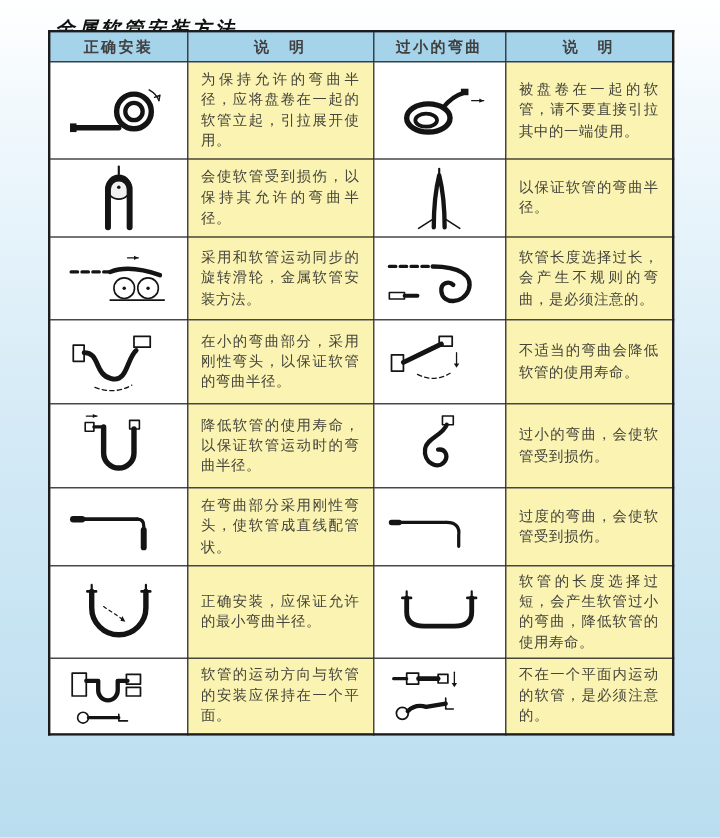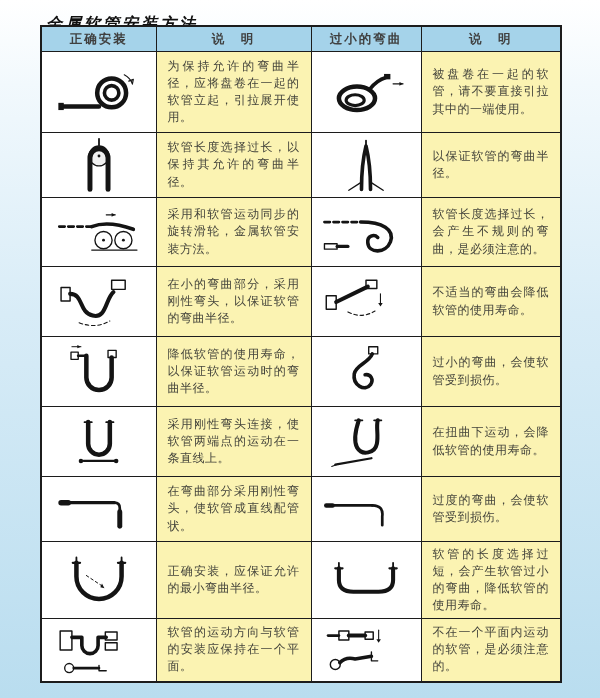--- a/index.html
+++ b/index.html
@@ -93,21 +93,21 @@
             </svg></td>
           <td class="desc-cell">被盘卷在一起的软管，请不要直接引拉其中的一端使用。</td>
         </tr>
         <tr style="height: 65px;">
           <td class="img-cell"><svg viewBox="0 0 100 62" width="96" height="56" xmlns="http://www.w3.org/2000/svg">
               <path d="M50 2 V9" stroke="#141414" fill="none" stroke-linecap="round" stroke-linejoin="round" stroke-width="2"></path>
               <circle cx="50" cy="21" r="11" stroke="#141414" fill="#f0f0f0" stroke-width="1.5"></circle>
               <circle cx="50" cy="21" r="1.6" fill="#141414"></circle>
               <path d="M40 58 V23 A10 10 0 0 1 60 23 V58" stroke="#141414" fill="none" stroke-linecap="round" stroke-linejoin="round" stroke-width="5.5"></path>
             </svg></td>
-          <td class="desc-cell">软管长度选择过长，以保持其允许的弯曲半径。</td>
+          <td class="desc-cell">会使软管受到损伤，以保持其允许的弯曲半径。</td>
           <td class="img-cell"><svg viewBox="0 0 100 62" width="96" height="56" xmlns="http://www.w3.org/2000/svg">
               <path d="M50 4 V9" stroke="#141414" fill="none" stroke-linecap="round" stroke-linejoin="round" stroke-width="2"></path>
               <path d="M45 58 C45 34 48 18 50 10 C52 18 55 34 55 58" stroke="#141414" fill="none" stroke-linecap="round" stroke-linejoin="round" stroke-width="4"></path>
               <path d="M45 50 L31 59" stroke="#141414" fill="none" stroke-linecap="round" stroke-linejoin="round" stroke-width="1.5"></path>
               <path d="M55 50 L69 59" stroke="#141414" fill="none" stroke-linecap="round" stroke-linejoin="round" stroke-width="1.5"></path>
             </svg></td>
           <td class="desc-cell">以保证软管的弯曲半径。</td>
         </tr>
         <tr style="height: 69px;">
           <td class="img-cell"><svg viewBox="0 0 100 62" width="96" height="56" xmlns="http://www.w3.org/2000/svg">
@@ -157,37 +157,20 @@
               <path d="M20 3 h10" stroke="#141414" fill="none" stroke-linecap="round" stroke-linejoin="round" stroke-width="1.1"></path>
               <path d="M30 3 l-4 -1.8 v3.6 z" fill="#141414"></path>
             </svg></td>
           <td class="desc-cell">降低软管的使用寿命，以保证软管运动时的弯曲半径。</td>
           <td class="img-cell"><svg viewBox="0 0 100 62" width="96" height="56" xmlns="http://www.w3.org/2000/svg">
               <rect x="53" y="3" width="10" height="8" stroke="#141414" fill="none" stroke-linecap="round" stroke-linejoin="round" stroke-width="1.5"></rect>
               <path d="M57 11 C53 21 39 23 37 33 C35 46 49 53 55 45 C59 39 55 33 49 34" stroke="#141414" fill="none" stroke-linecap="round" stroke-linejoin="round" stroke-width="4"></path>
             </svg></td>
           <td class="desc-cell">过小的弯曲，会使软管受到损伤。</td>
         </tr>
-        <tr style="height: 70px;">
-          <td class="img-cell"><svg viewBox="0 0 100 62" width="96" height="56" xmlns="http://www.w3.org/2000/svg">
-              <path d="M38 9 V33 A12 12 0 0 0 62 33 V9" stroke="#141414" fill="none" stroke-linecap="round" stroke-linejoin="round" stroke-width="5"></path>
-              <path d="M34 9 h8 M58 9 h8" stroke="#141414" fill="none" stroke-linecap="round" stroke-linejoin="round" stroke-width="2"></path>
-              <circle cx="30" cy="52" r="2.5" fill="#141414"></circle>
-              <path d="M33 52 H67" stroke="#141414" fill="none" stroke-linecap="round" stroke-linejoin="round" stroke-width="2.5"></path>
-              <circle cx="69" cy="52" r="2.5" fill="#141414"></circle>
-            </svg></td>
-          <td class="desc-cell">采用刚性弯头连接，使软管两端点的运动在一条直线上。</td>
-          <td class="img-cell"><svg viewBox="0 0 100 62" width="96" height="56" xmlns="http://www.w3.org/2000/svg">
-              <path d="M42 7 C38 19 36 29 40 37 C46 47 60 43 62 33 C64 23 61 15 63 7" stroke="#141414" fill="none" stroke-linecap="round" stroke-linejoin="round" stroke-width="4.5"></path>
-              <path d="M38 7 h8 M59 7 h8" stroke="#141414" fill="none" stroke-linecap="round" stroke-linejoin="round" stroke-width="2"></path>
-              <path d="M16 56 L56 49" stroke="#141414" fill="none" stroke-linecap="round" stroke-linejoin="round" stroke-width="2.5"></path>
-              <path d="M12 58 l8 -3" stroke="#141414" fill="none" stroke-linecap="round" stroke-linejoin="round" stroke-width="1.2"></path>
-            </svg></td>
-          <td class="desc-cell">在扭曲下运动，会降低软管的使用寿命。</td>
-        </tr>
         <tr style="height: 65px;">
           <td class="img-cell"><svg viewBox="0 0 100 62" width="96" height="56" xmlns="http://www.w3.org/2000/svg">
               <path d="M8 24 h8" stroke="#141414" fill="none" stroke-linecap="round" stroke-linejoin="round" stroke-width="6"></path>
               <path d="M16 24 H67" stroke="#141414" fill="none" stroke-linecap="round" stroke-linejoin="round" stroke-width="3.5"></path>
               <path d="M67 24 q6 0 6 6 V36" stroke="#141414" fill="none" stroke-linecap="round" stroke-linejoin="round" stroke-width="3"></path>
               <path d="M73 34 V50" stroke="#141414" fill="none" stroke-linecap="round" stroke-linejoin="round" stroke-width="5.5"></path>
             </svg></td>
           <td class="desc-cell">在弯曲部分采用刚性弯头，使软管成直线配管状。</td>
           <td class="img-cell"><svg viewBox="0 0 100 62" width="96" height="56" xmlns="http://www.w3.org/2000/svg">
               <path d="M6 27 h7" stroke="#141414" fill="none" stroke-linecap="round" stroke-linejoin="round" stroke-width="5"></path>

